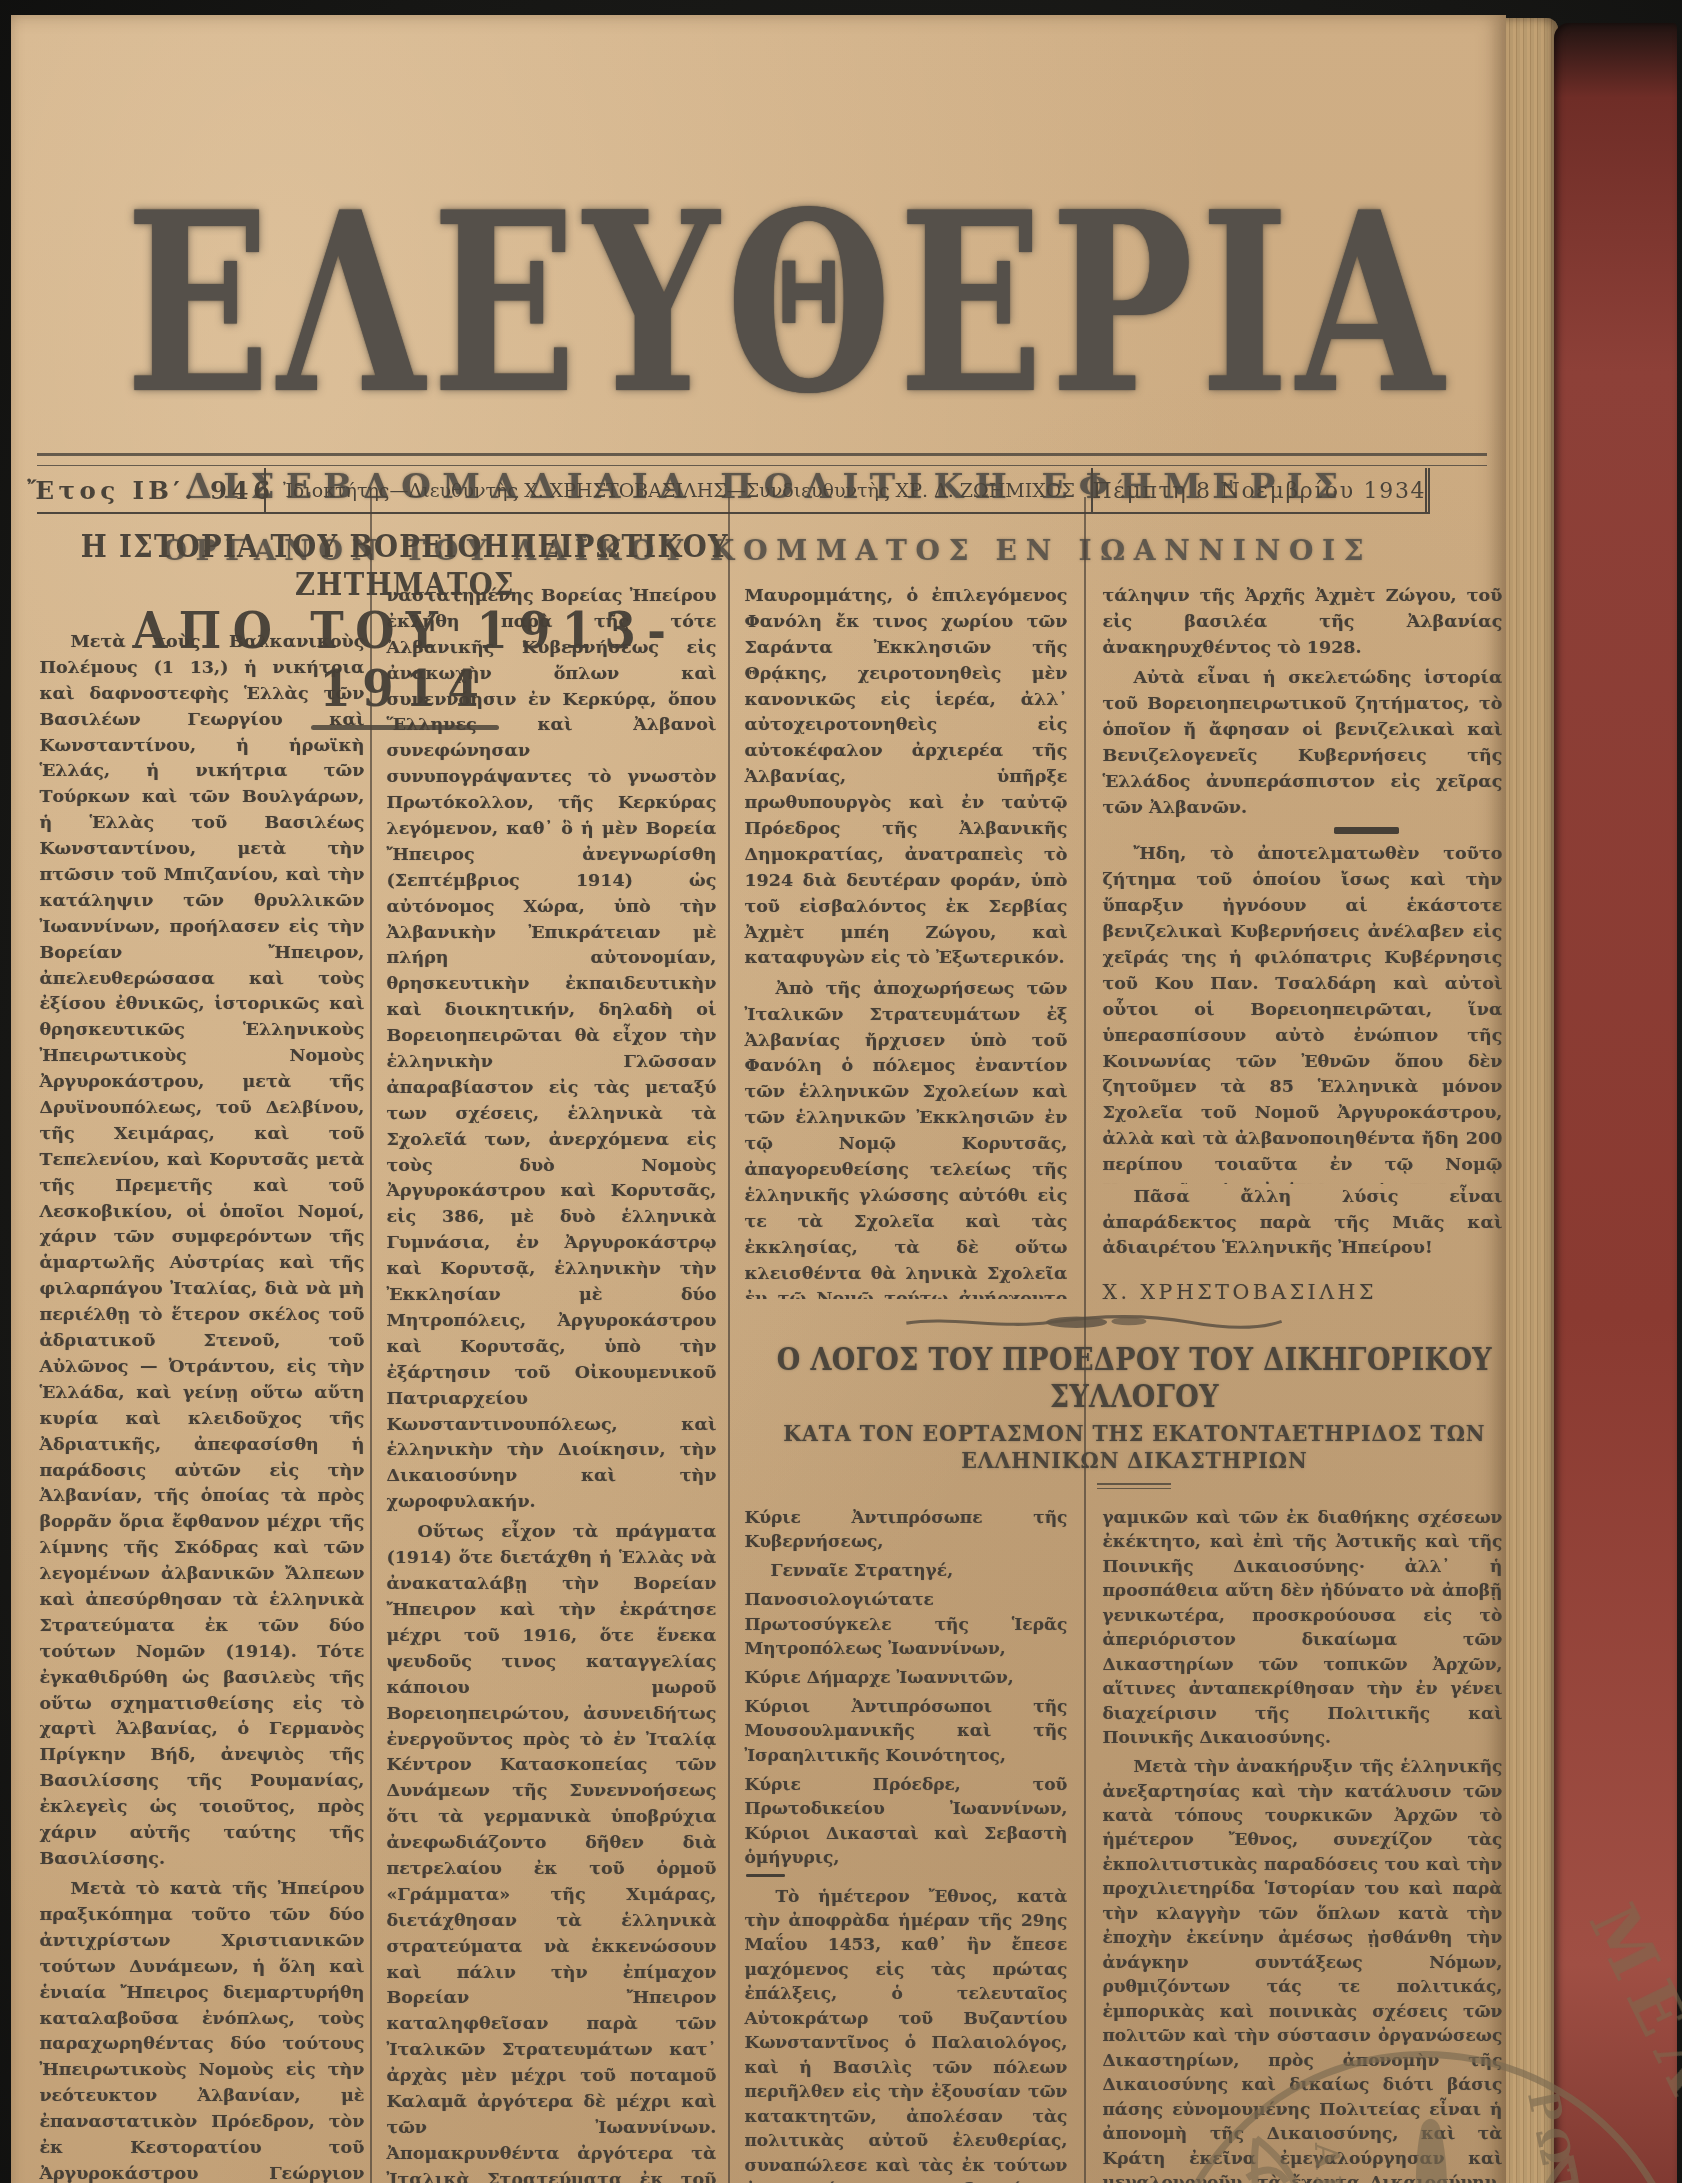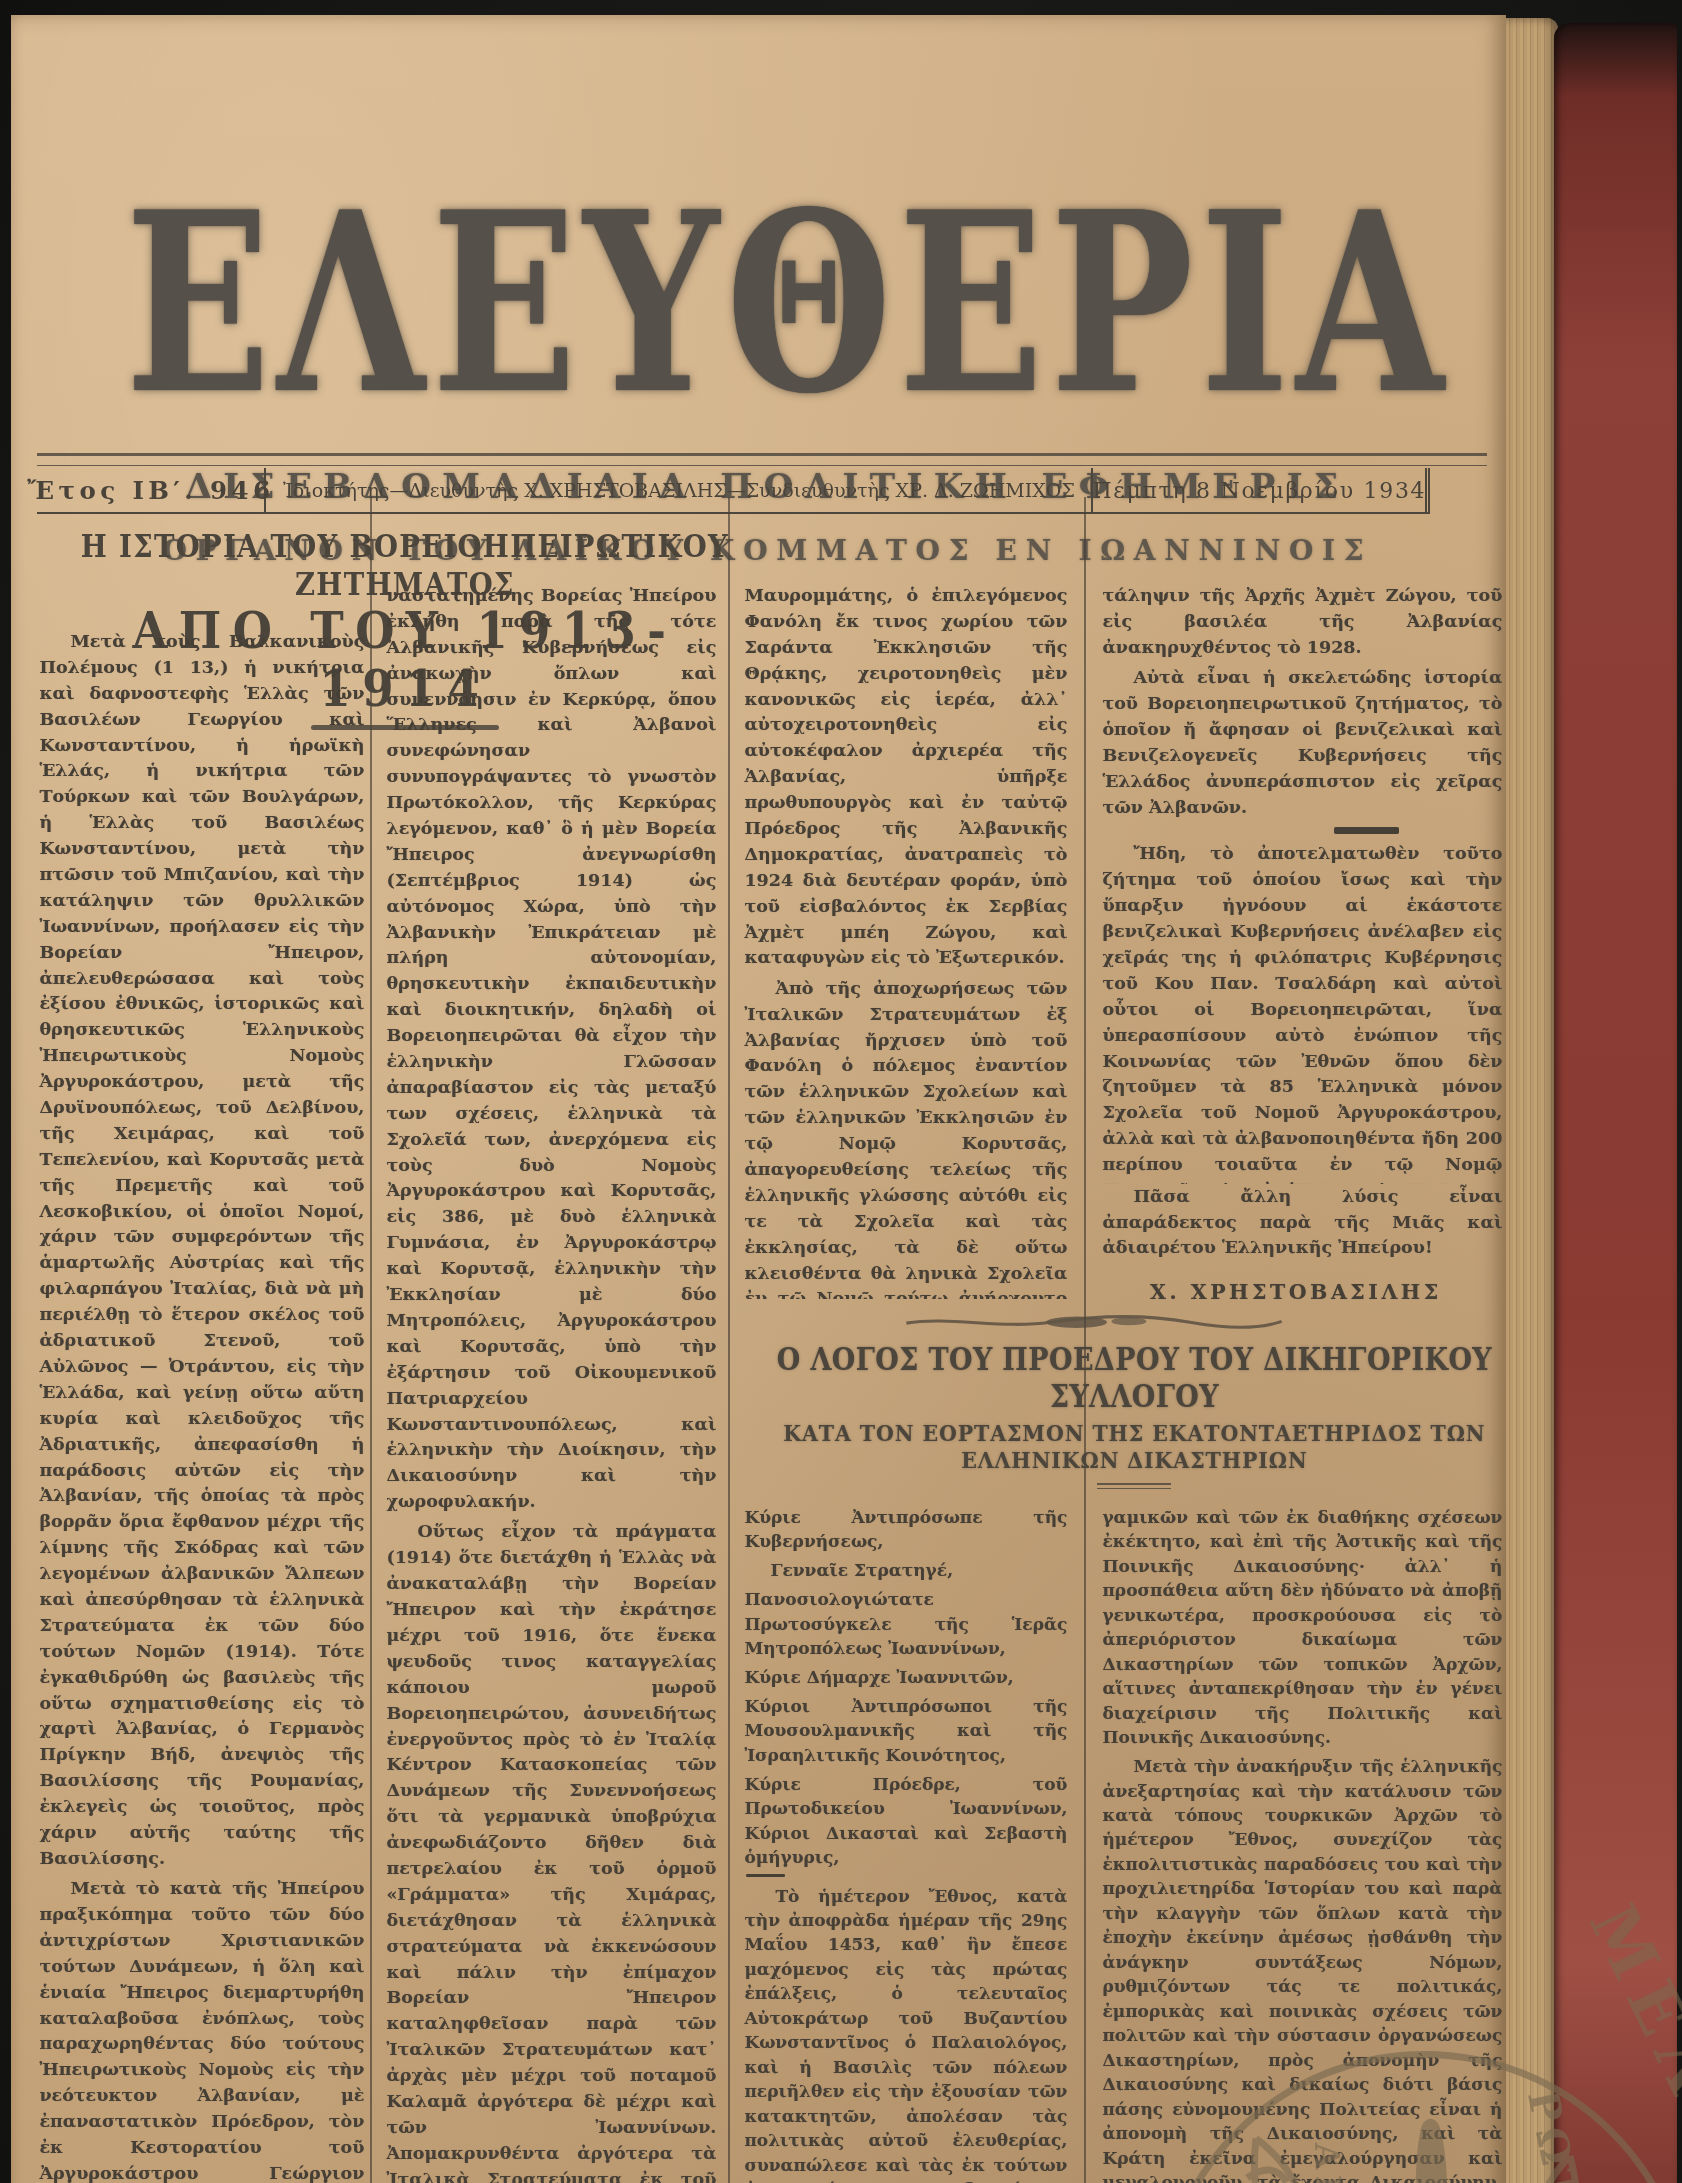--- a/index.html
+++ b/index.html
@@ -48,21 +48,21 @@
   .a1-head .l1{font-weight:bold;font-size:27.5px;letter-spacing:1.3px;transform:scaleY(1.18);transform-origin:center;}
   .a1-head .l2{margin-top:11.4px;font-weight:bold;font-size:45px;letter-spacing:11.4px;transform:scaleY(1.1);}
   .a1-head .bar{width:188px;height:5.7px;background:#4c453b;margin:11.4px auto 0;border-radius:2.6px;opacity:.85;}
   
   .col{position:absolute;overflow:hidden;text-align:justify;
      font-size:17.5px;line-height:1.48;color:#463f36;
      text-shadow:0 0 0.9px rgba(86,76,62,.45);}
   .col p{margin:0 0 4.4px;text-indent:31px;font-weight:bold;}
   .col p.cont{text-indent:0;}
   .enddash{width:65px;height:6.1px;background:#463f36;margin:7px 0 7.9px 58%;border-radius:1.7px;}
-  .signature{text-align:center;font-weight:bold;font-size:20.5px;letter-spacing:3.5px;padding:11.4px 13px 2.6px 0;}
+  .signature{text-align:left;font-weight:normal;font-size:20.5px;letter-spacing:3.5px;padding:11.4px 13px 2.6px 0;}
   .closing{font-size:17.5px;}
   .flexcol{display:flex;flex-direction:column;}
   .flexcol .grow{flex:1 1 auto;overflow:hidden;}
   
   .ornament{position:absolute;left:891px;top:1295px;opacity:.8;}
   
   .a2-head{position:absolute;left:742px;top:1331px;width:762px;text-align:center;color:#4c453b;}
   .a2-head .l1{font-weight:bold;font-size:27px;letter-spacing:0.4px;transform:scaleY(1.2);transform-origin:center;
      text-shadow:0 0 2.2px rgba(76,69,59,.55);}
   .a2-head .l2{margin-top:13px;font-weight:bold;font-size:55px;letter-spacing:5.2px;

